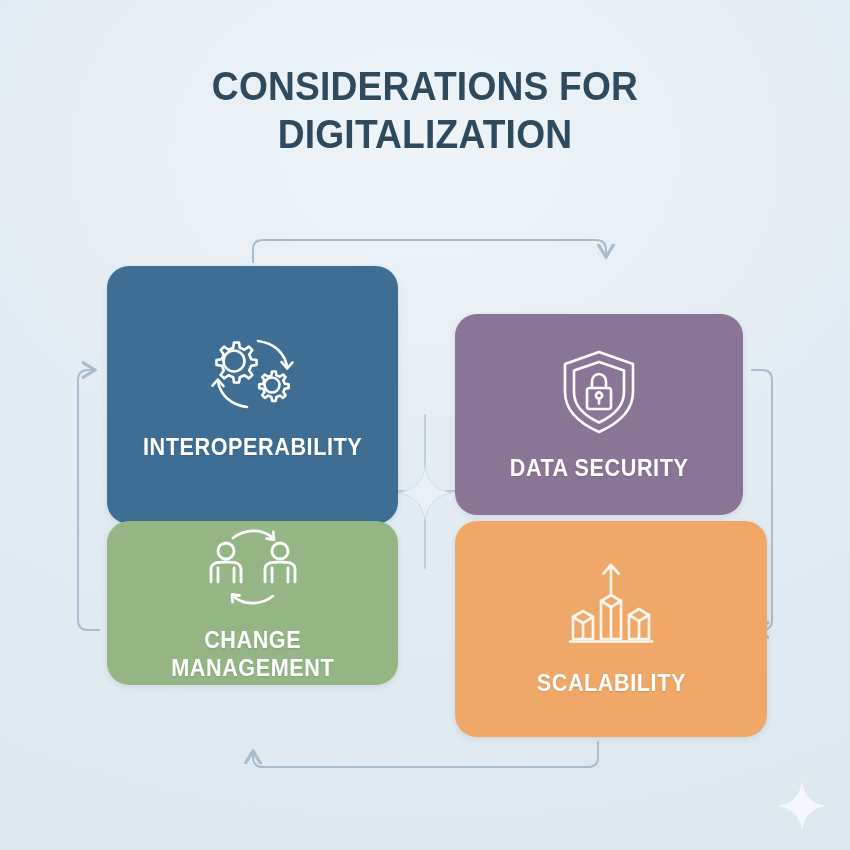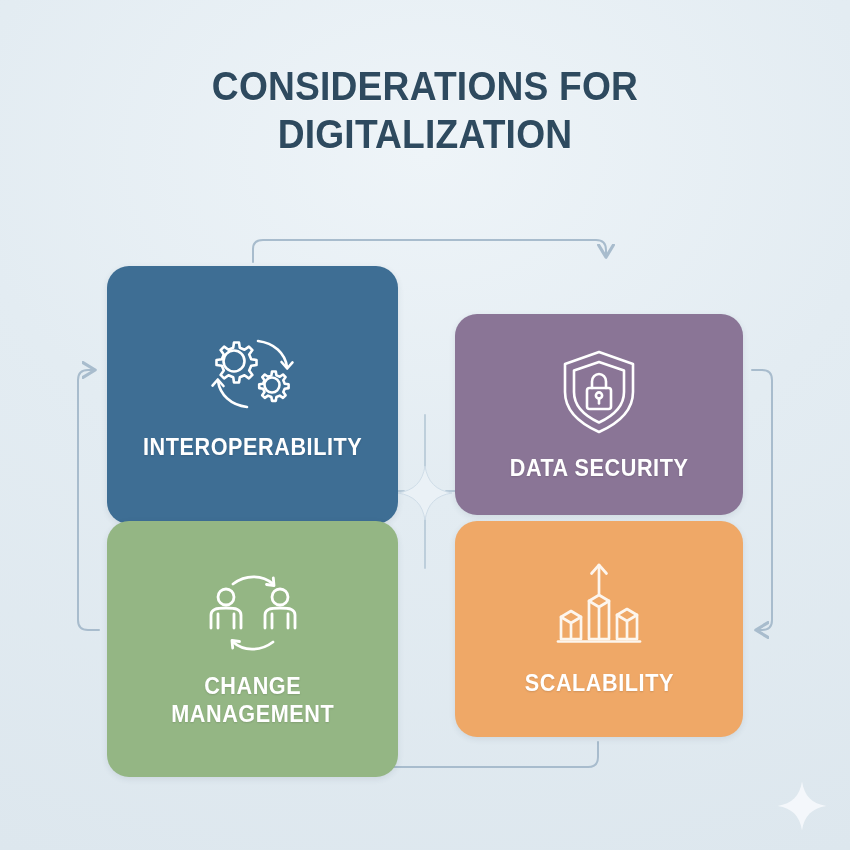--- a/index.html
+++ b/index.html
@@ -69,22 +69,22 @@
     font-size: 23px;
     letter-spacing: 0.6px;
     line-height: 28px;
     text-align: center;
     transform: scaleX(0.94);
     text-shadow: 0 1px 2px rgba(0,0,0,0.13);
     font-family: "Liberation Sans", sans-serif;
   }
   #card-interoperability { left: 107px; top: 266px; width: 291px; height: 258px; }
   #card-data-security    { left: 455px; top: 266px; width: 288px; height: 201px; margin-top: 48px; }
-  #card-change-management{ left: 107px; top: 521px; width: 291px; height: 256px; }
-  #card-scalability      { left: 455px; top: 521px; width: 288px; height: 216px; }
+  #card-change-management{ left: 107px; top: 521px; width: 291px; height: 164px; }
+  #card-scalability      { left: 455px; top: 521px; width: 312px; height: 216px; }
 
   #card-change-management .card-icon { margin-bottom: 14px; }
 
   
   .sparkle {
     position: absolute;
     pointer-events: none;
   }
   #sparkle-center { left: 394px; top: 462px; }
   #sparkle-corner { left: 774px; top: 778px; }

